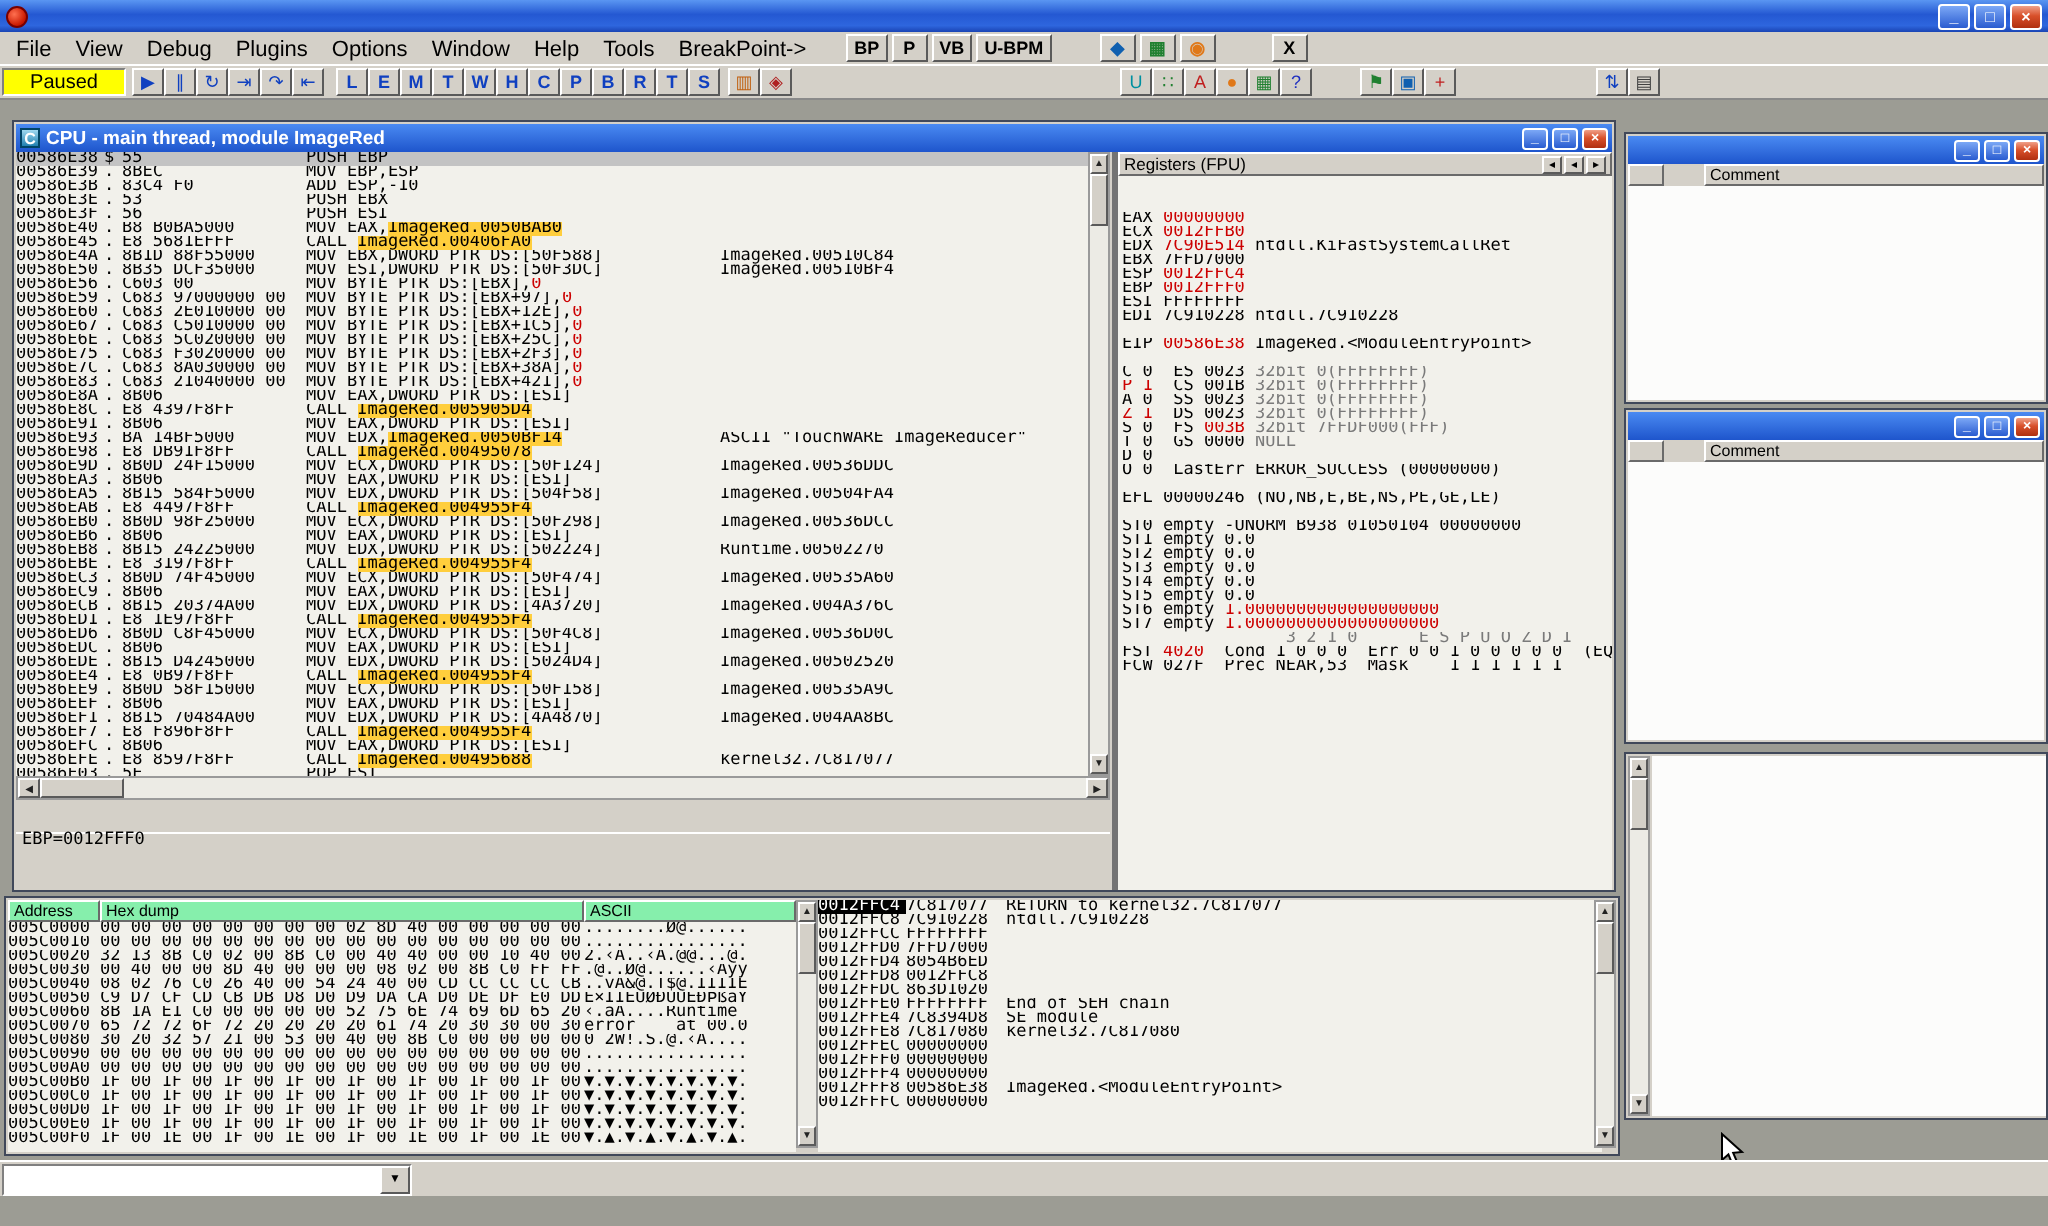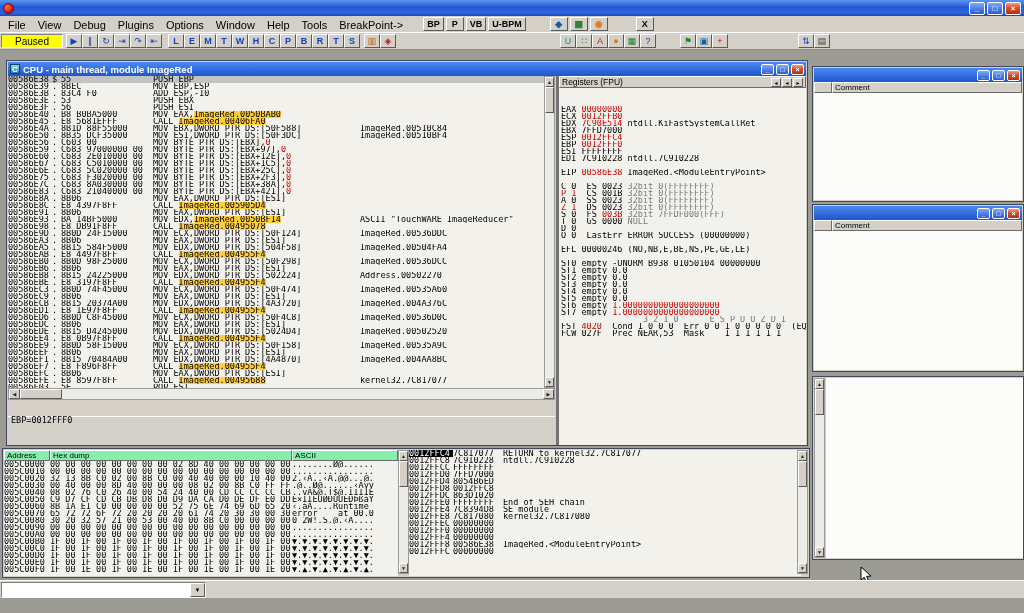--- a/index.html
+++ b/index.html
@@ -104,21 +104,21 @@
   .st-a{width:44px;} .st-v{width:50px;} .st-c{flex:1;overflow:hidden;}
   .st-a.sel{background:#000;color:#fff;}
   .stack-scroll{right:0;top:0;height:124px;}
 
   
   .side-window{width:212px;}
   .sw1{left:812px;top:16px;height:136px;}
   .sw2{left:812px;top:154px;height:168px;}
   .sw-header{height:11px;background:#D4D0C8;display:flex;font-size:8px;line-height:9px;}
   .sw-header .ph-small{width:18px;}
-  .sw-header .ph-main{flex:1;}
+  .sw-header .ph-main{flex:1;margin-left:20px;}
   .sw-body{background:#FCFCFB;position:absolute;left:1px;right:1px;bottom:1px;top:26px;}
   .side-panel{position:absolute;left:812px;top:326px;width:212px;height:184px;
     background:#D4D0C8;border:1px solid #40485A;}
   .sp-scroll{left:1px;top:1px;height:180px;}
   .sp-body{position:absolute;left:13px;right:0;top:1px;bottom:1px;background:#FCFCFB;}
 
   
   .combo-row{position:absolute;left:0;top:580px;width:1024px;height:18px;background:#D4D0C8;
     border-top:1px solid #fff;}
   .combo{position:absolute;left:1px;top:1px;width:205px;height:16px;background:#fff;
@@ -246,21 +246,21 @@
               <div class="dz-row"><span class="dz-a">00586E8C</span><span class="dz-m">.</span><span class="dz-b">E8 4397F8FF</span><span class="dz-i"><span class="seg-k">CALL </span><span class="seg-hl">ImageRed.005905D4</span></span><span class="dz-c"></span></div>
               <div class="dz-row"><span class="dz-a">00586E91</span><span class="dz-m">.</span><span class="dz-b">8B06</span><span class="dz-i"><span class="seg-k">MOV EAX,DWORD PTR DS:[ESI]</span></span><span class="dz-c"></span></div>
               <div class="dz-row"><span class="dz-a">00586E93</span><span class="dz-m">.</span><span class="dz-b">BA 14BF5000</span><span class="dz-i"><span class="seg-k">MOV EDX,</span><span class="seg-hl">ImageRed.0050BF14</span></span><span class="dz-c">ASCII "TouchWARE ImageReducer"</span></div>
               <div class="dz-row"><span class="dz-a">00586E98</span><span class="dz-m">.</span><span class="dz-b">E8 DB91F8FF</span><span class="dz-i"><span class="seg-k">CALL </span><span class="seg-hl">ImageRed.00495078</span></span><span class="dz-c"></span></div>
               <div class="dz-row"><span class="dz-a">00586E9D</span><span class="dz-m">.</span><span class="dz-b">8B0D 24F15000</span><span class="dz-i"><span class="seg-k">MOV ECX,DWORD PTR DS:[50F124]</span></span><span class="dz-c">ImageRed.00536DDC</span></div>
               <div class="dz-row"><span class="dz-a">00586EA3</span><span class="dz-m">.</span><span class="dz-b">8B06</span><span class="dz-i"><span class="seg-k">MOV EAX,DWORD PTR DS:[ESI]</span></span><span class="dz-c"></span></div>
               <div class="dz-row"><span class="dz-a">00586EA5</span><span class="dz-m">.</span><span class="dz-b">8B15 584F5000</span><span class="dz-i"><span class="seg-k">MOV EDX,DWORD PTR DS:[504F58]</span></span><span class="dz-c">ImageRed.00504FA4</span></div>
               <div class="dz-row"><span class="dz-a">00586EAB</span><span class="dz-m">.</span><span class="dz-b">E8 4497F8FF</span><span class="dz-i"><span class="seg-k">CALL </span><span class="seg-hl">ImageRed.004955F4</span></span><span class="dz-c"></span></div>
               <div class="dz-row"><span class="dz-a">00586EB0</span><span class="dz-m">.</span><span class="dz-b">8B0D 98F25000</span><span class="dz-i"><span class="seg-k">MOV ECX,DWORD PTR DS:[50F298]</span></span><span class="dz-c">ImageRed.00536DCC</span></div>
               <div class="dz-row"><span class="dz-a">00586EB6</span><span class="dz-m">.</span><span class="dz-b">8B06</span><span class="dz-i"><span class="seg-k">MOV EAX,DWORD PTR DS:[ESI]</span></span><span class="dz-c"></span></div>
-              <div class="dz-row"><span class="dz-a">00586EB8</span><span class="dz-m">.</span><span class="dz-b">8B15 24225000</span><span class="dz-i"><span class="seg-k">MOV EDX,DWORD PTR DS:[502224]</span></span><span class="dz-c">Address.00502270</span></div>
+              <div class="dz-row"><span class="dz-a">00586EB8</span><span class="dz-m">.</span><span class="dz-b">8B15 24225000</span><span class="dz-i"><span class="seg-k">MOV EDX,DWORD PTR DS:[502224]</span></span><span class="dz-c">Runtime.00502270</span></div>
               <div class="dz-row"><span class="dz-a">00586EBE</span><span class="dz-m">.</span><span class="dz-b">E8 3197F8FF</span><span class="dz-i"><span class="seg-k">CALL </span><span class="seg-hl">ImageRed.004955F4</span></span><span class="dz-c"></span></div>
               <div class="dz-row"><span class="dz-a">00586EC3</span><span class="dz-m">.</span><span class="dz-b">8B0D 74F45000</span><span class="dz-i"><span class="seg-k">MOV ECX,DWORD PTR DS:[50F474]</span></span><span class="dz-c">ImageRed.00535A60</span></div>
               <div class="dz-row"><span class="dz-a">00586EC9</span><span class="dz-m">.</span><span class="dz-b">8B06</span><span class="dz-i"><span class="seg-k">MOV EAX,DWORD PTR DS:[ESI]</span></span><span class="dz-c"></span></div>
               <div class="dz-row"><span class="dz-a">00586ECB</span><span class="dz-m">.</span><span class="dz-b">8B15 20374A00</span><span class="dz-i"><span class="seg-k">MOV EDX,DWORD PTR DS:[4A3720]</span></span><span class="dz-c">ImageRed.004A376C</span></div>
               <div class="dz-row"><span class="dz-a">00586ED1</span><span class="dz-m">.</span><span class="dz-b">E8 1E97F8FF</span><span class="dz-i"><span class="seg-k">CALL </span><span class="seg-hl">ImageRed.004955F4</span></span><span class="dz-c"></span></div>
               <div class="dz-row"><span class="dz-a">00586ED6</span><span class="dz-m">.</span><span class="dz-b">8B0D C8F45000</span><span class="dz-i"><span class="seg-k">MOV ECX,DWORD PTR DS:[50F4C8]</span></span><span class="dz-c">ImageRed.00536D0C</span></div>
               <div class="dz-row"><span class="dz-a">00586EDC</span><span class="dz-m">.</span><span class="dz-b">8B06</span><span class="dz-i"><span class="seg-k">MOV EAX,DWORD PTR DS:[ESI]</span></span><span class="dz-c"></span></div>
               <div class="dz-row"><span class="dz-a">00586EDE</span><span class="dz-m">.</span><span class="dz-b">8B15 D4245000</span><span class="dz-i"><span class="seg-k">MOV EDX,DWORD PTR DS:[5024D4]</span></span><span class="dz-c">ImageRed.00502520</span></div>
               <div class="dz-row"><span class="dz-a">00586EE4</span><span class="dz-m">.</span><span class="dz-b">E8 0B97F8FF</span><span class="dz-i"><span class="seg-k">CALL </span><span class="seg-hl">ImageRed.004955F4</span></span><span class="dz-c"></span></div>
               <div class="dz-row"><span class="dz-a">00586EE9</span><span class="dz-m">.</span><span class="dz-b">8B0D 58F15000</span><span class="dz-i"><span class="seg-k">MOV ECX,DWORD PTR DS:[50F158]</span></span><span class="dz-c">ImageRed.00535A9C</span></div>

